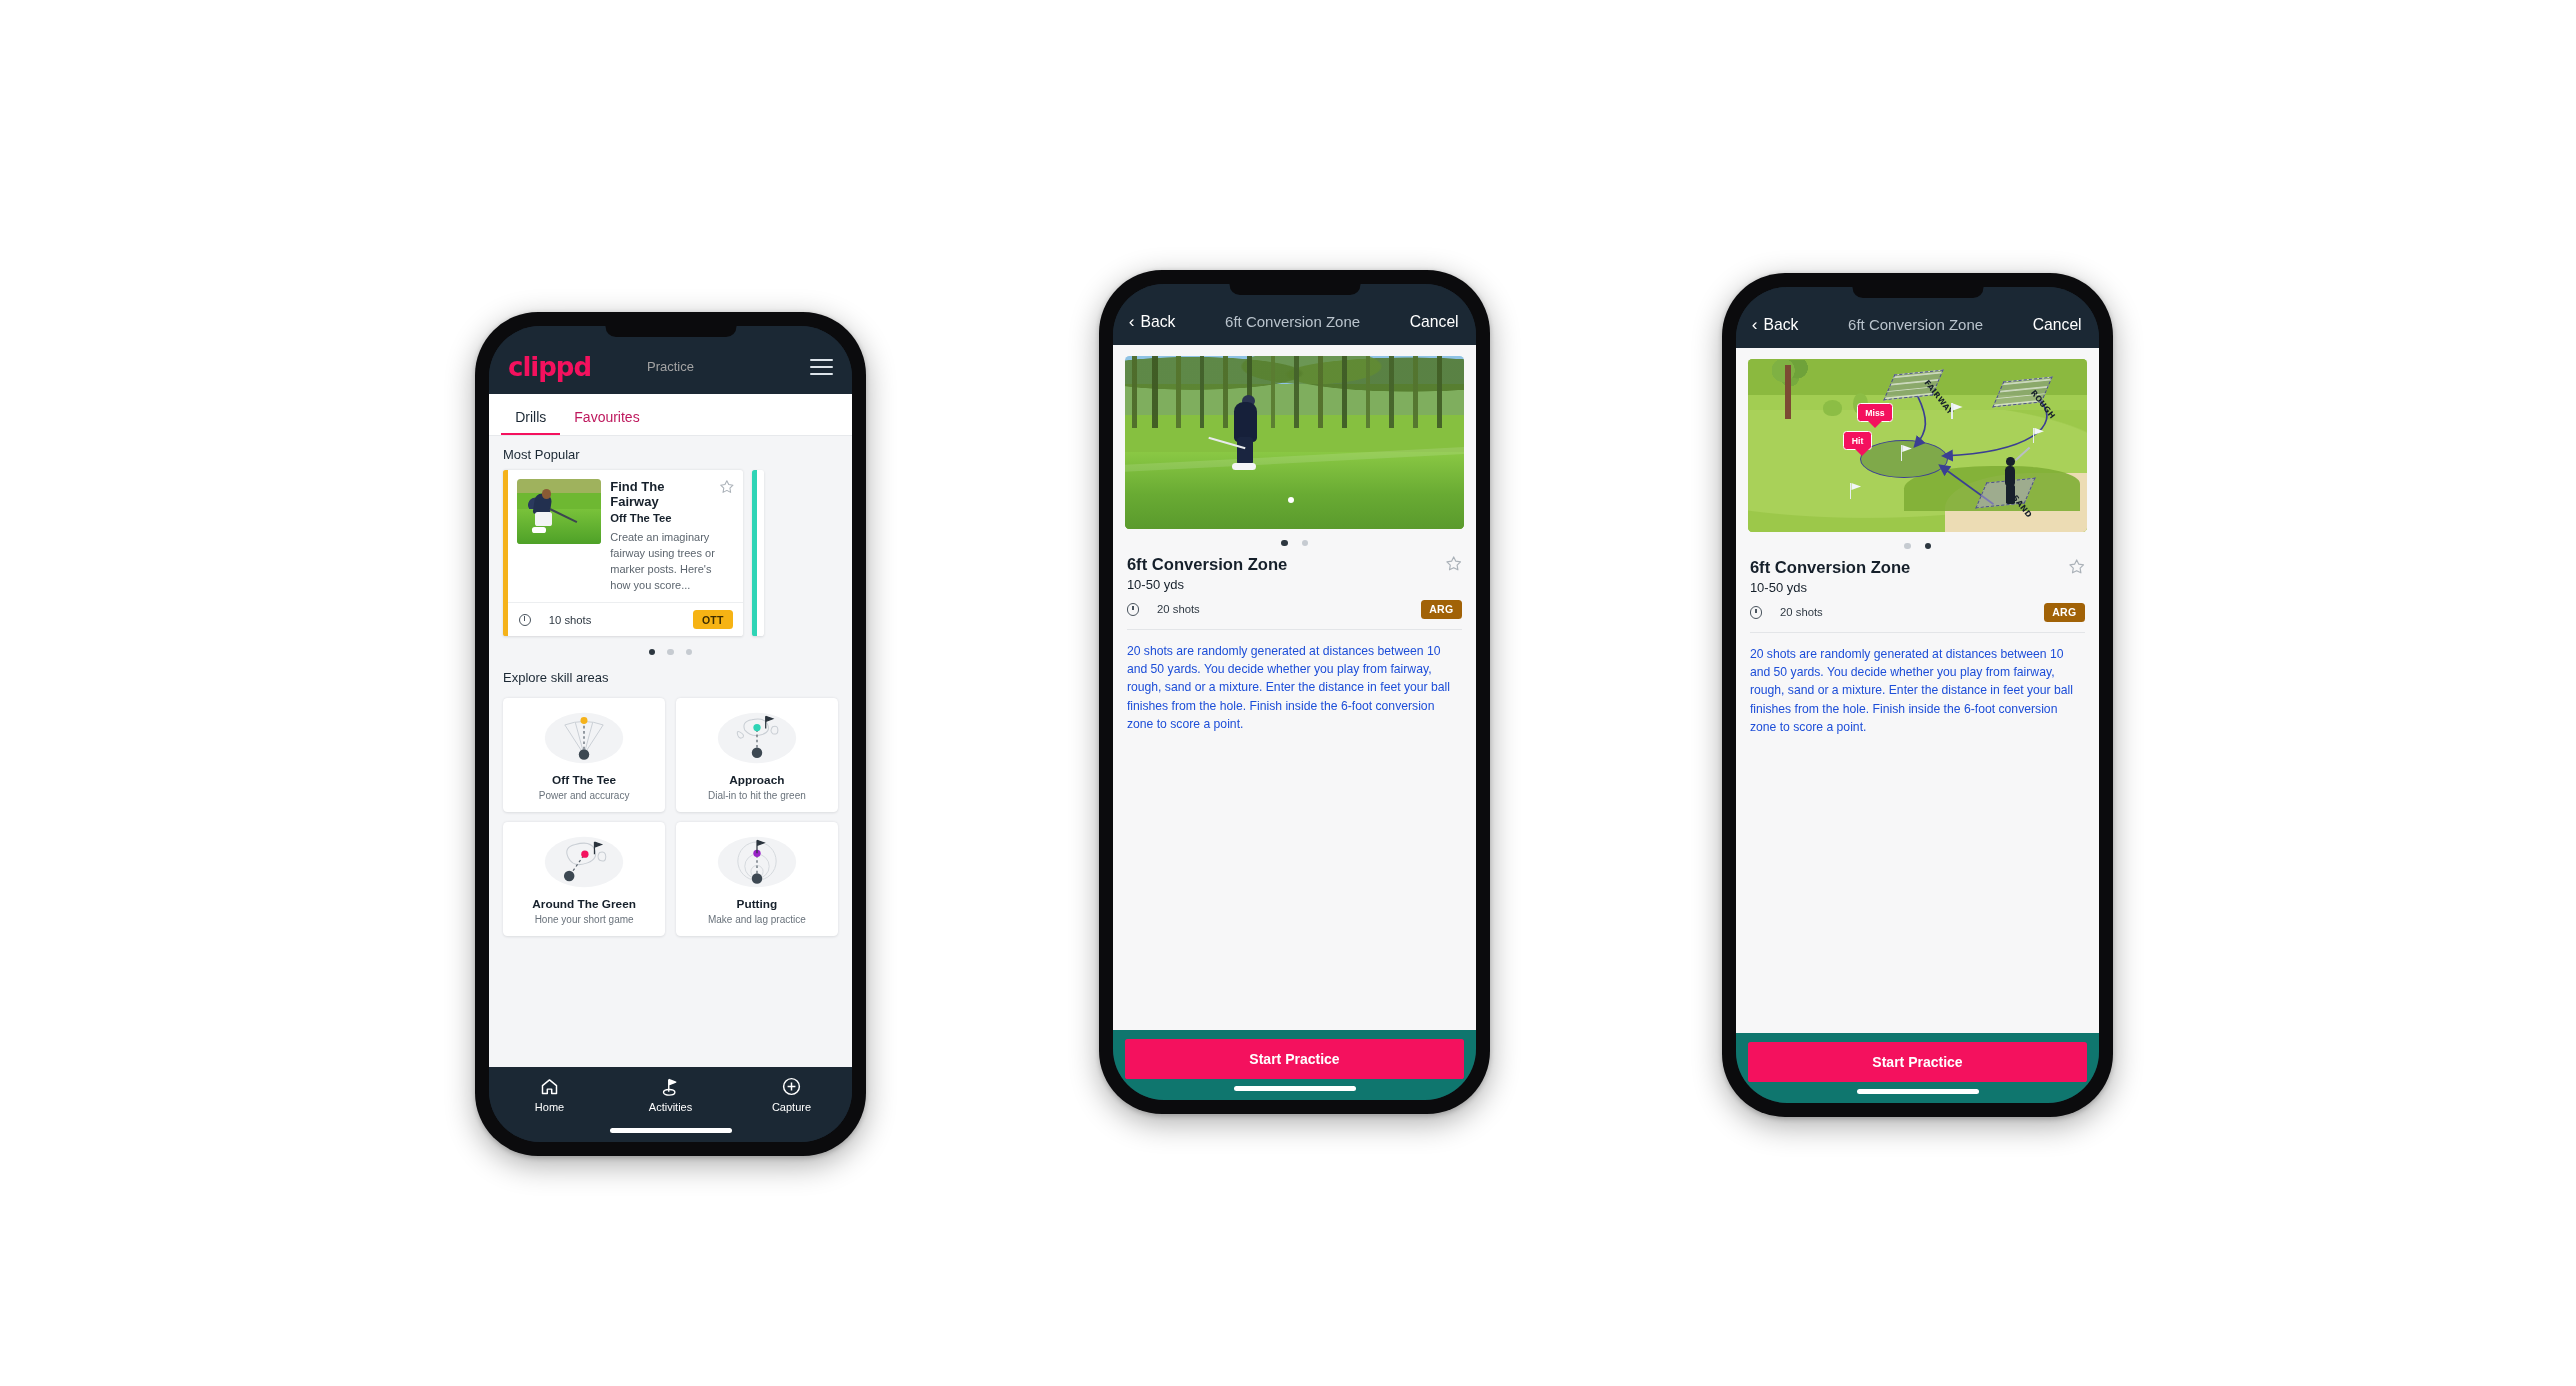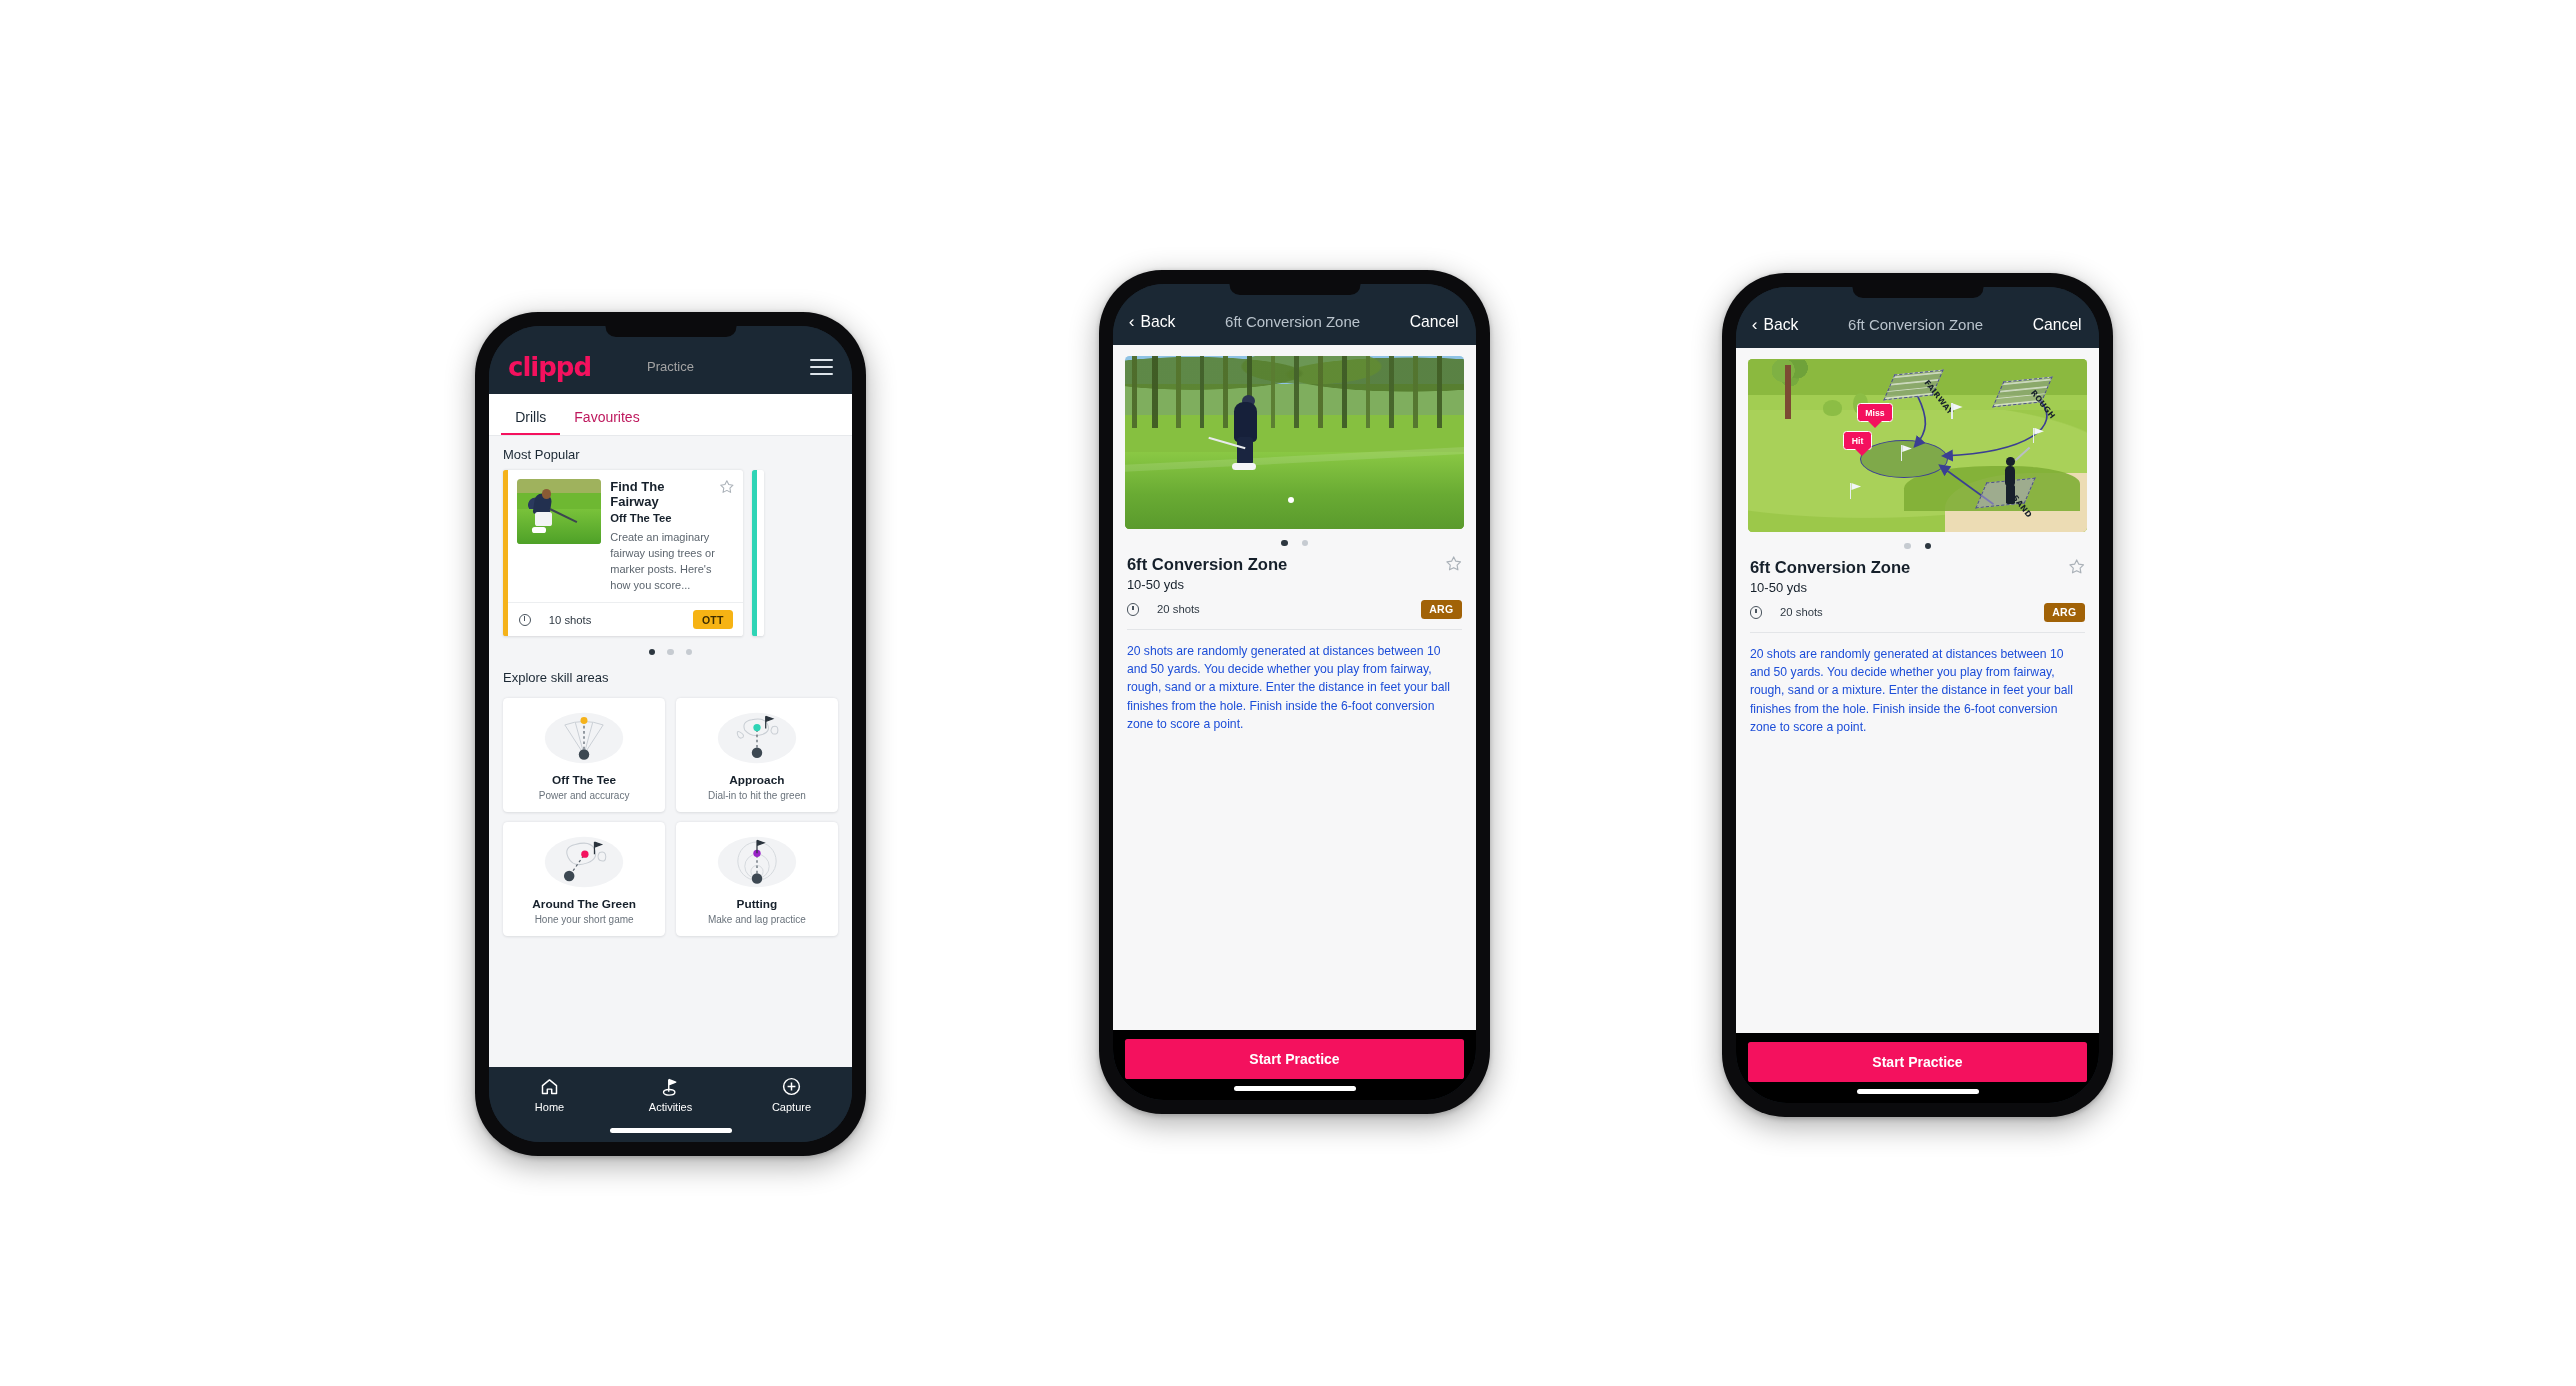--- a/index.html
+++ b/index.html
@@ -307,21 +307,21 @@
   .d-dot { width: 6.1px; height: 6.1px; border-radius: 50%; background:#c6cbd1; }
   .d-dot.active { background:#2d3740; }
 
   .d-title-row { display:flex; align-items:flex-start; justify-content: space-between; padding: 1.7px 1.7px 0 1.7px; }
   .d-title { font-size: 16.6px; font-weight: 700; color:#16202b; }
   .d-yds { font-size: 13px; color:#16202b; margin-top: 2.6px; }
   .d-meta { display:flex; align-items:center; justify-content: space-between; margin-top: 7.8px; padding: 0 1.7px; }
   .d-rule { height:0.9px; background:#e3e5e8; margin: 10.5px 1.7px 0 1.7px; }
   .d-desc { font-size: 12.2px; line-height: 1.5; color:#1d4ed8; padding: 11.3px 1.7px 0 1.7px; }
 
-  .cta-wrap { background:#000000; padding: 8.7px 12.2px 21px 12.2px; flex: 0 0 auto; }
+  .cta-wrap { background:#0f766e; padding: 8.7px 12.2px 21px 12.2px; flex: 0 0 auto; }
   .cta {
     width: 100%; height: 40px; background:#f4115e; color:#fff;
     font-size: 14px; font-weight: 700; border: none; border-radius: 2.6px; cursor: pointer;
     font-family: "Liberation Sans", sans-serif;
   }
 </style>
 </head>
 <body>
 
 <div class="stage">

